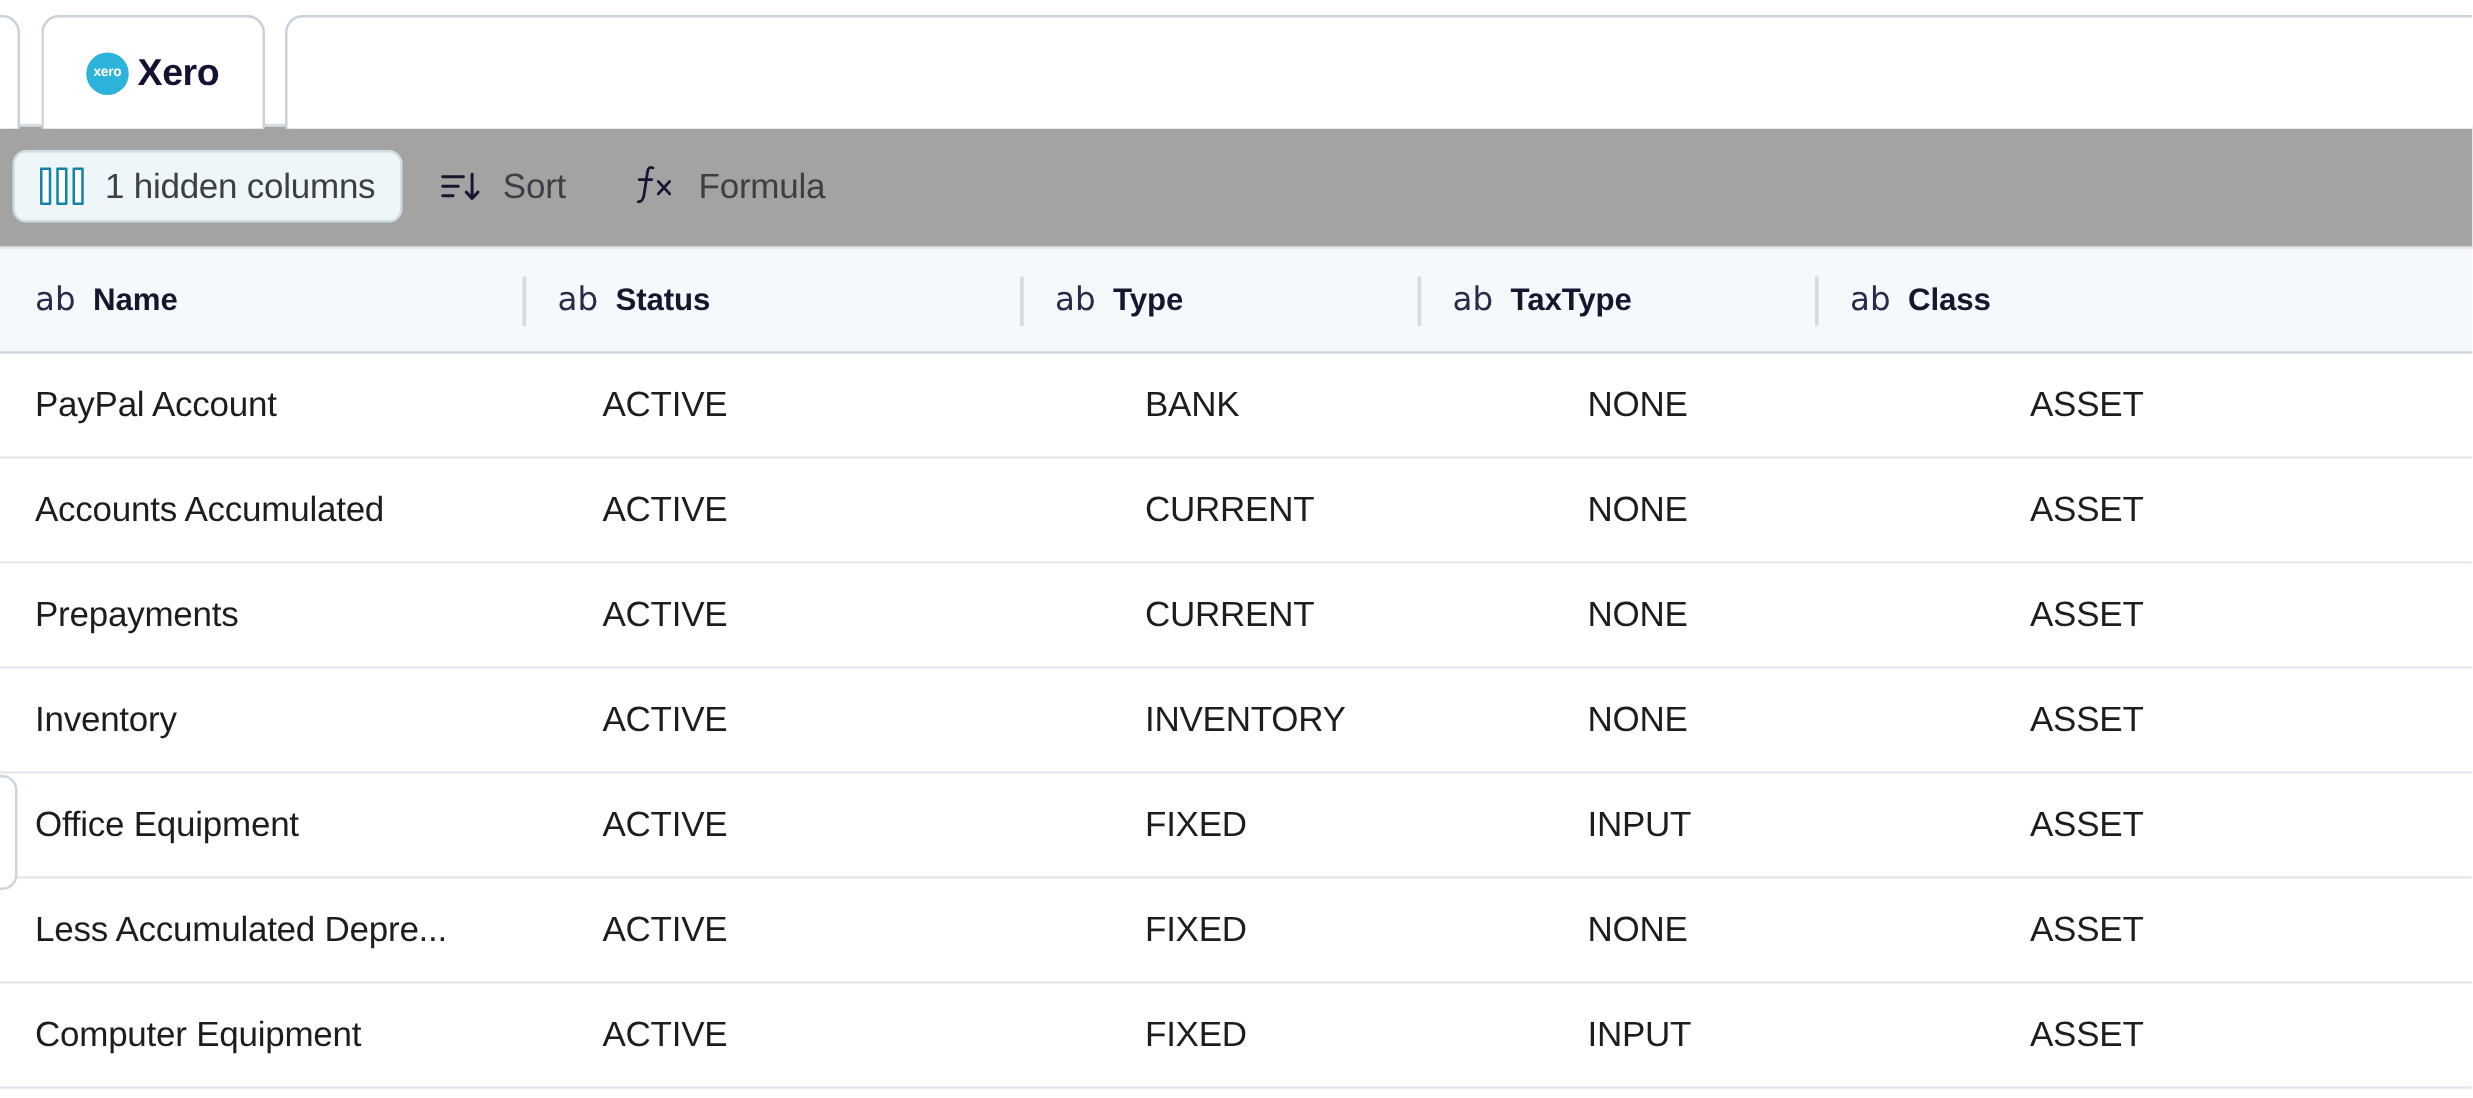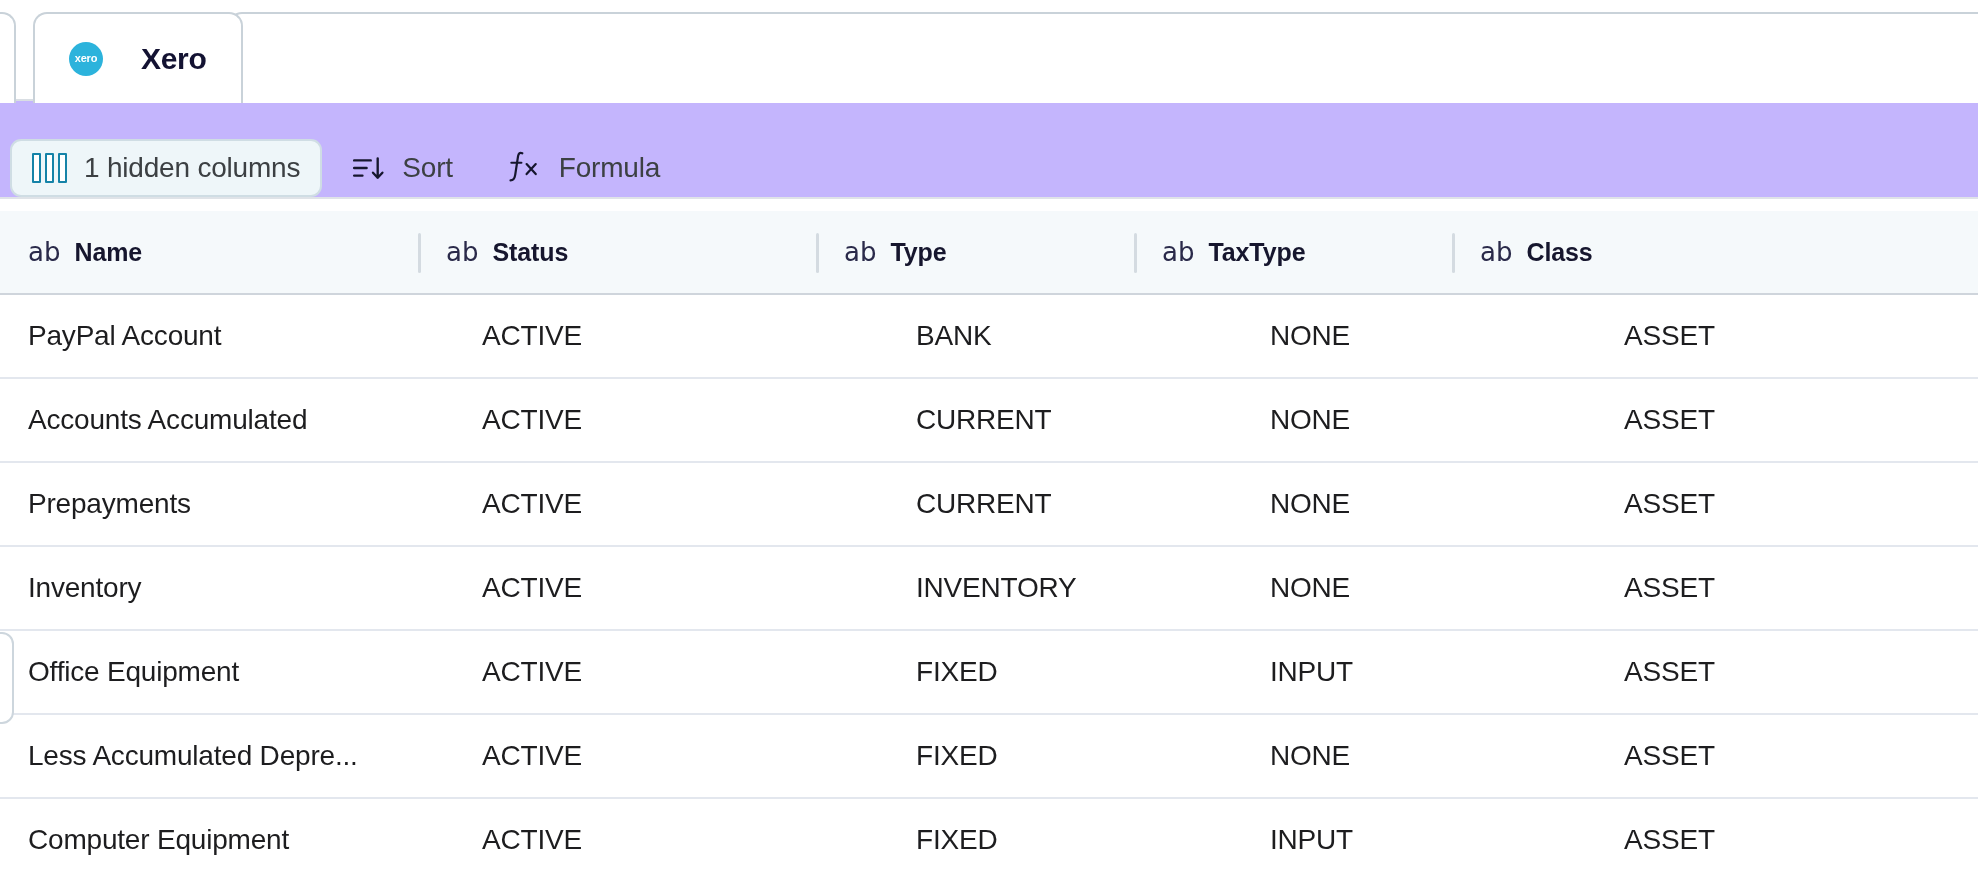--- a/index.html
+++ b/index.html
@@ -19,21 +19,21 @@
     border-bottom: 2px solid #d9dee3;
   }
   .tab {
     position: absolute;
     left: 33px;
     top: 12px;
     height: 91px;
     padding: 0 34px;
     display: flex;
     align-items: center;
-    gap: 38px;
+    gap: 7px;
     background: #ffffff;
     border: 2px solid #c9d2d9;
     border-bottom: none;
     border-radius: 14px 14px 0 0;
     z-index: 3;
   }
   .tab-logo {
     width: 34px;
     height: 34px;
     border-radius: 50%;
@@ -79,24 +79,24 @@
     border-top: 2px solid #c9d2d9;
     border-radius: 14px 0 0 0;
     background: #ffffff;
     z-index: 1;
   }
 
   
   .toolbar {
     height: 98px;
     display: flex;
-    align-items: flex-end;
+    align-items: center;
     padding: 0 10px;
     gap: 6px;
-    background: #c4b5fd;
+    background: #a3a3a3;
     border-bottom: 2px solid #dfe3e8;
   }
   .tb-btn {
     display: flex;
     align-items: center;
     gap: 16px;
     height: 58px;
     padding: 0 20px;
     border-radius: 11px;
     border: 2px solid transparent;
@@ -127,21 +127,20 @@
   }
 
   
   .grid { width: 100%; background: #ffffff; }
   .grid-header {
     display: flex;
     height: 84px;
     background: #f5f9fb;
     border-bottom: 2px solid #cfd5dc;
     align-items: center;
-    margin-top: 12px;
   }
   .hcell {
     position: relative;
     display: flex;
     align-items: center;
     gap: 14px;
     height: 100%;
     padding-left: 28px;
     flex: none;
   }

